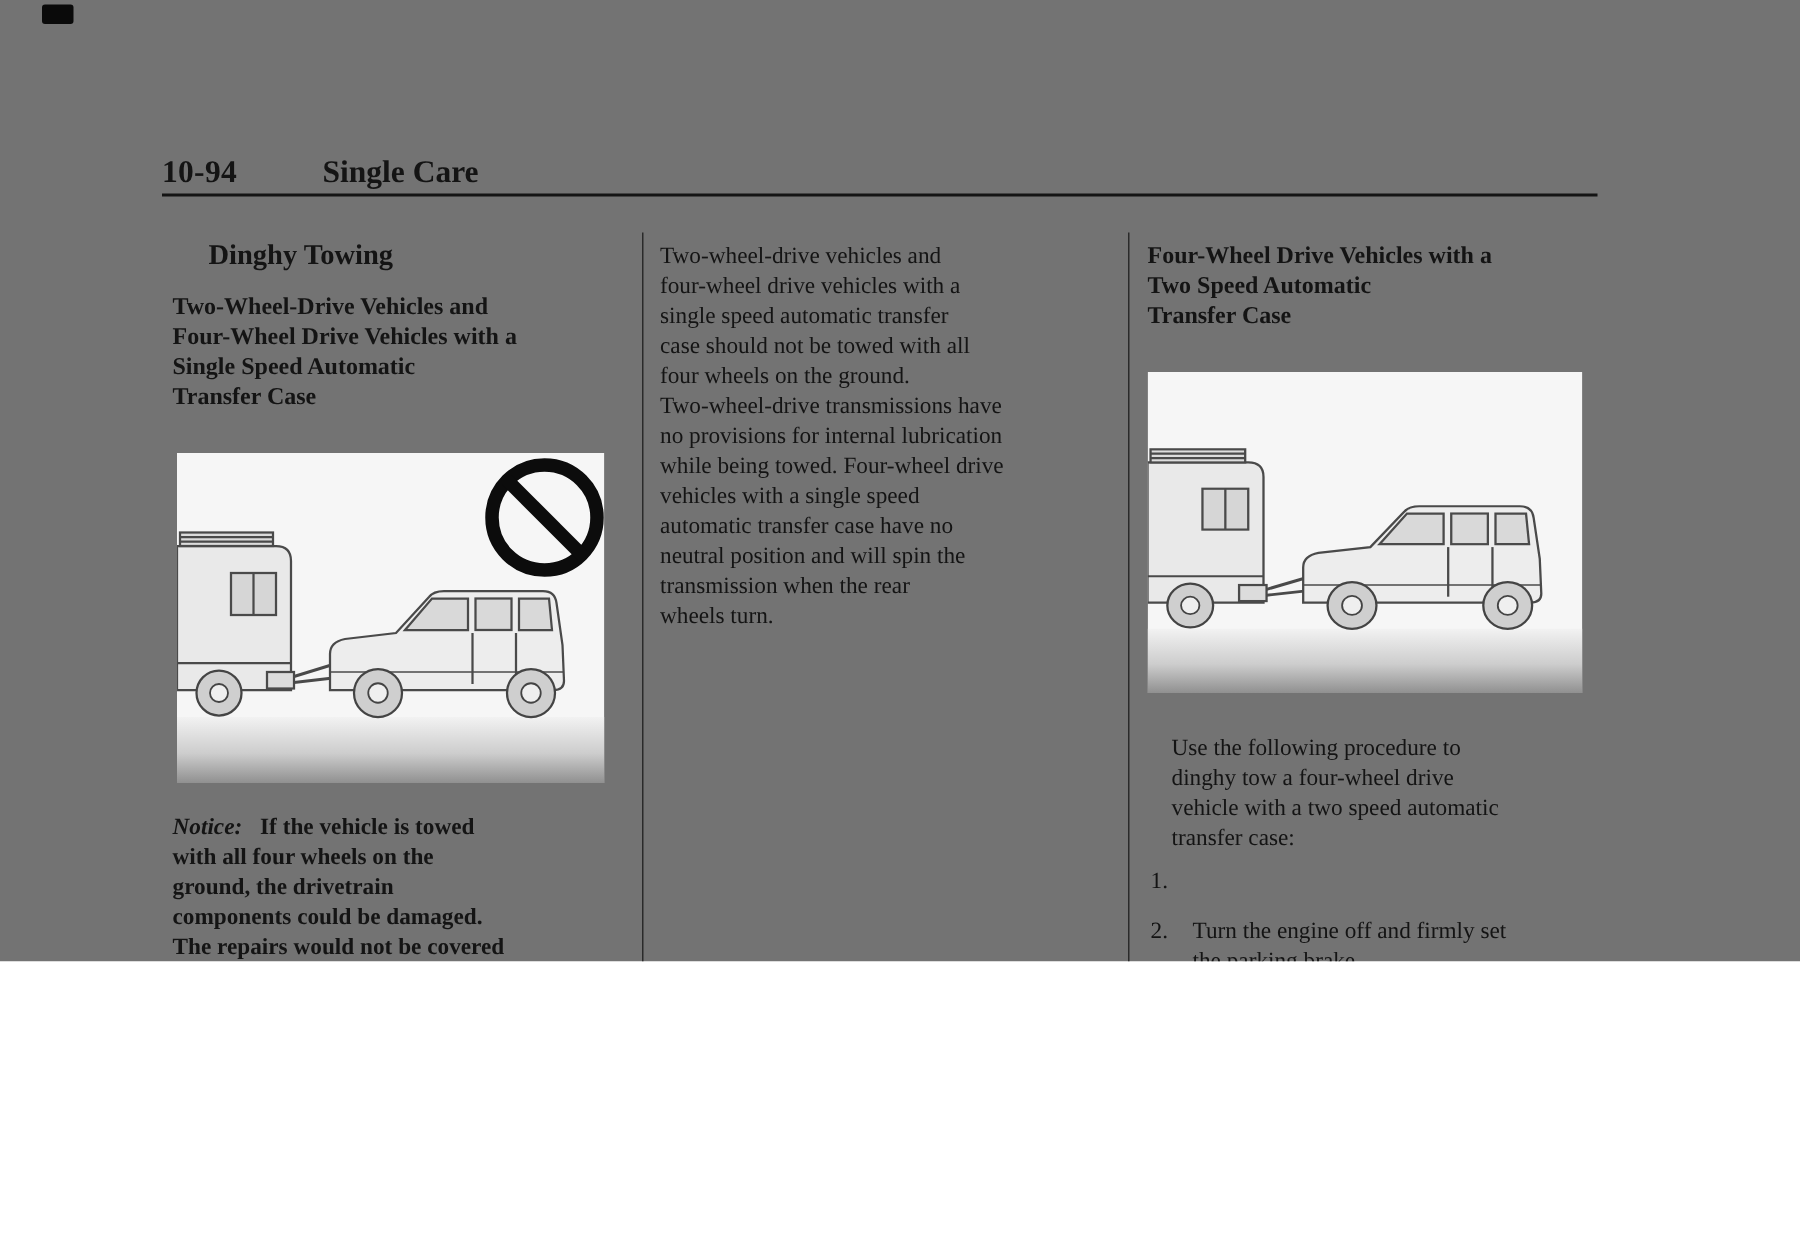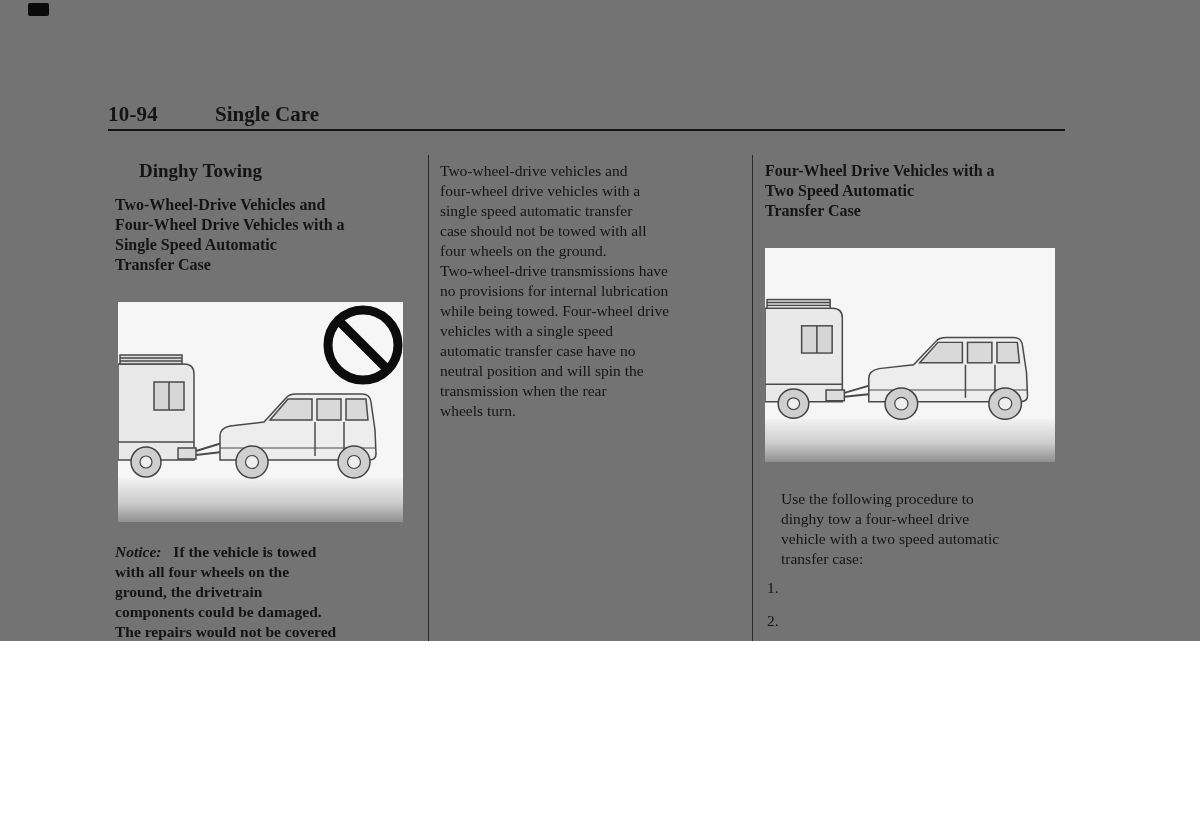--- a/index.html
+++ b/index.html
@@ -153,19 +153,21 @@
 dinghy tow a four-wheel drive
 vehicle with a two speed automatic
 transfer case:</p>
 
   <ol class="abs steps" style="left:767px; top:578px; width:300px;">
     <li>
       <span class="num">1.</span>
     </li>
     <li>
       <span class="num">2.</span>
+      <span class="txt">Turn the engine off and firmly set
+the parking brake.</span>
     </li>
     <li>
       <span class="num">3.</span>
     </li>
   </ol>
 
 </div>
 
 </body></html>

